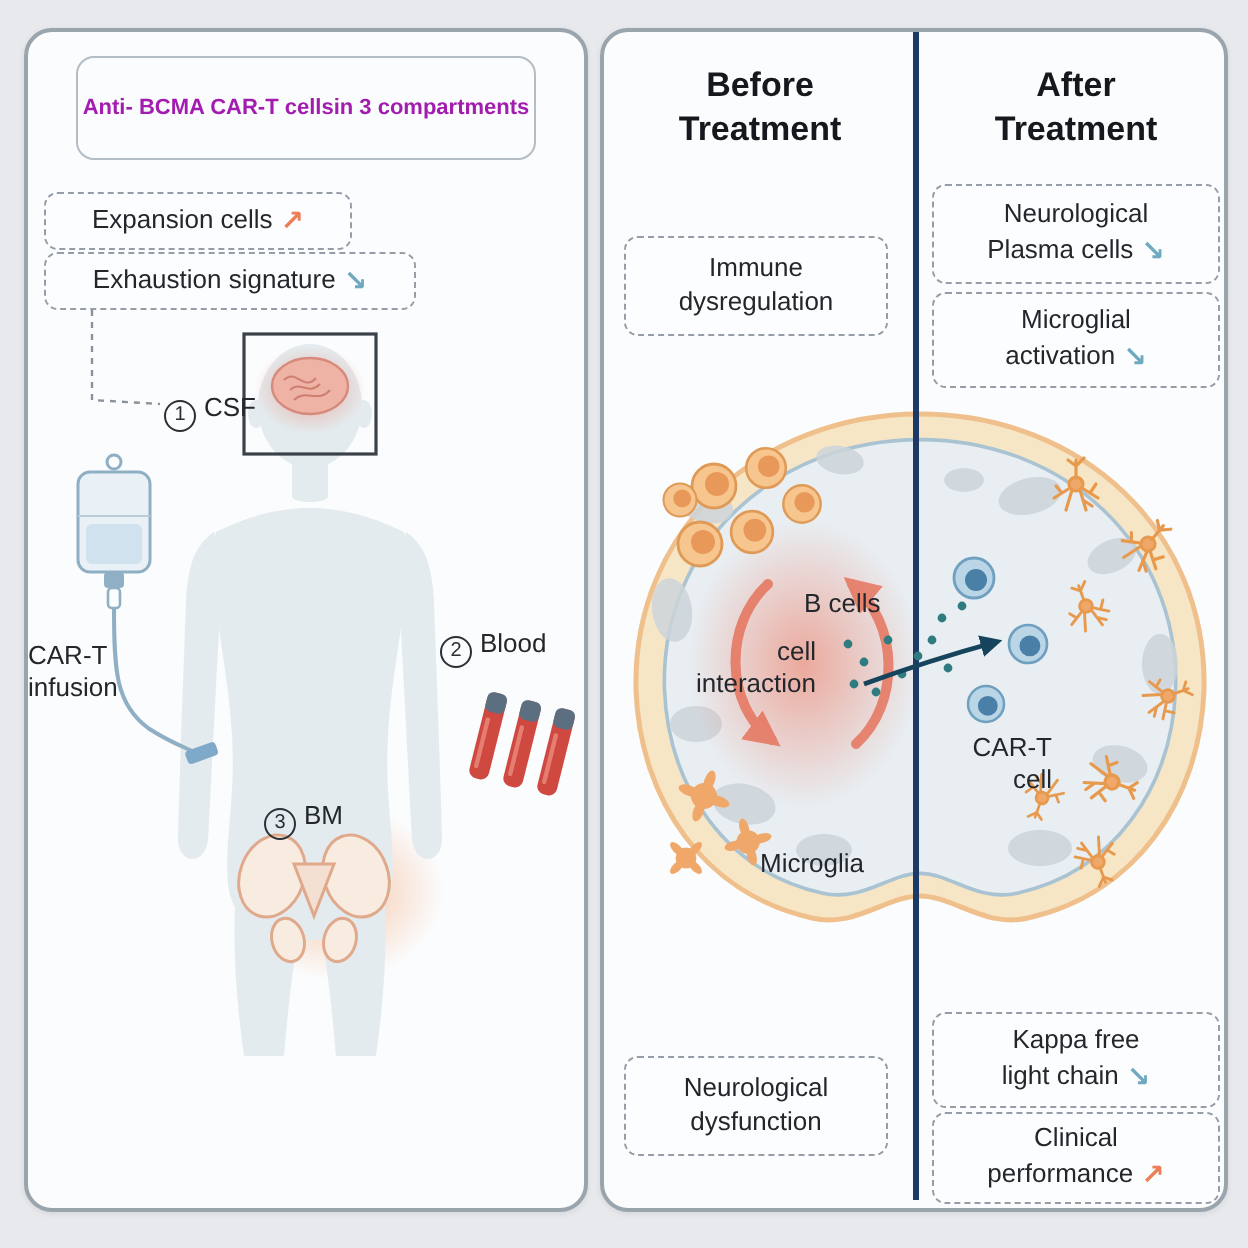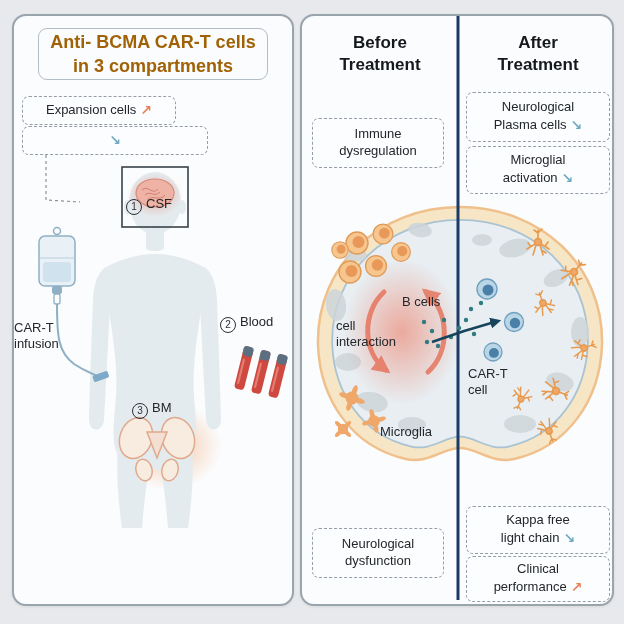--- a/index.html
+++ b/index.html
@@ -2,24 +2,24 @@
 <html><head>
 <meta charset="utf-8">
 <style>
   html,body{margin:0;padding:0;background:#dfe2e6;}
   .stage{position:relative;width:624px;height:624px;background:#e7e9ec;overflow:hidden;
          font-family:"Liberation Sans","DejaVu Sans",sans-serif;}
   .panel{position:absolute;background:#fbfcfd;border:2px solid #9aa4ad;border-radius:14px;
          box-shadow:0 1px 3px rgba(0,0,0,.08);}
   #art{position:absolute;left:0;top:0;pointer-events:none;}
   .t{position:absolute;color:#23272c;font-size:13px;line-height:1.25;white-space:nowrap;}
-  .center{text-align:left;}
+  .center{text-align:right;}
   .hdr{position:absolute;font-weight:bold;font-size:17px;text-align:center;color:#15181c;line-height:1.3;}
-  .obox{position:absolute;border:1.3px solid #b4bcc4;border-radius:9px;display:flex;flex-direction:column;
-        align-items:center;justify-content:center;font-weight:bold;font-size:18px;color:#a16207;line-height:1.35;}
+  .obox{position:absolute;border:1.3px solid #b4bcc4;border-radius:9px;display:flex;flex-direction:row;
+        align-items:center;justify-content:center;font-weight:bold;font-size:11px;color:#a21caf;line-height:1.35;}
   .dbox{position:absolute;border:1.5px dashed #959ea8;border-radius:7px;background:rgba(252,253,254,.93);
         display:flex;flex-direction:column;align-items:center;justify-content:center;
         font-size:13px;color:#23272c;line-height:1.3;}
   .row{display:flex;align-items:center;gap:4px;}
   .up{color:#ec7f57;font-weight:bold;font-size:14px;}
   .down{color:#6fa9c0;font-weight:bold;font-size:14px;}
   .cnum{display:inline-flex;width:14px;height:14px;border:1.3px solid #2b3036;border-radius:50%;
         align-items:center;justify-content:center;font-size:10px;margin-right:4px;
         vertical-align:-2px;color:#2b3036;}
 </style>
@@ -207,25 +207,26 @@
   </div>
 
   <div class="dbox" style="left:22px;top:96px;width:152px;height:27px;">
     <div class="row">
       <span>Expansion cells</span>
       <span class="up">↗</span>
     </div>
   </div>
   <div class="dbox" style="left:22px;top:126px;width:184px;height:27px;">
     <div class="row">
+      <span>Exhaustion signature</span>
       <span class="down">↘</span>
     </div>
   </div>
 
-  <div class="t" style="left:82px;top:196px;margin-left:44px;">
+  <div class="t" style="left:82px;top:196px;">
     <span class="cnum">1</span><span>CSF</span>
   </div>
 
   <div class="t" style="left:14px;top:320px;width:64px;">
     <div>CAR-T</div>
     <div>infusion</div>
   </div>
 
   <div class="t" style="left:220px;top:314px;">
     <span class="cnum">2</span><span>Blood</span>

